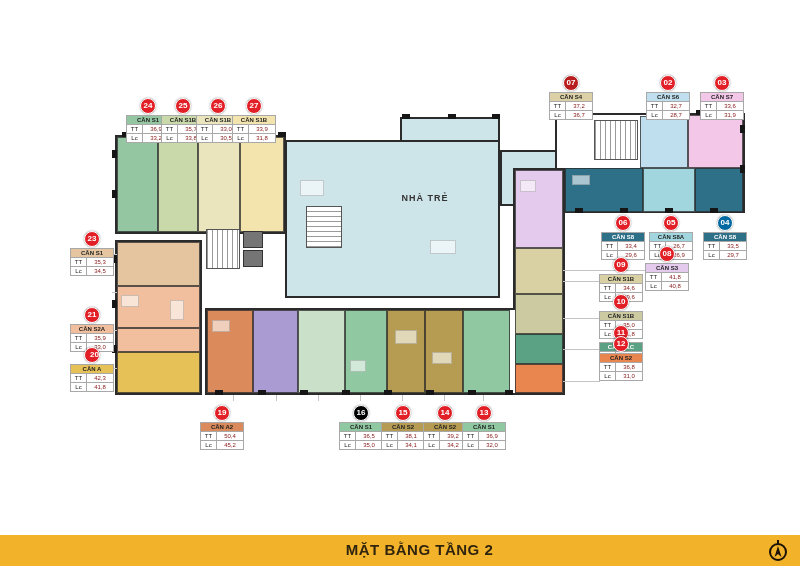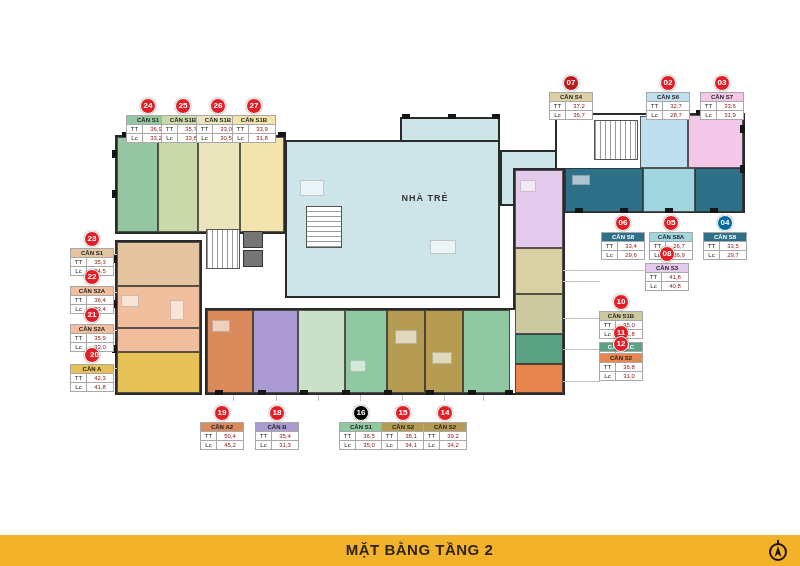--- a/index.html
+++ b/index.html
@@ -342,20 +342,38 @@
             <td class="k">TT</td>
             <td class="v">41,8</td>
           </tr>
       <tr>
             <td class="k">Lc</td>
             <td class="v">40,8</td>
           </tr>
     </tbody>
       </table>
   </div>
+  <div class="lbl" style="left:599px;top:253px">
+    <div class="bdg" style="background: rgb(226, 31, 38);">09</div>
+    <table class="ut">
+      <tbody>
+          <tr>
+            <th colspan="2" style="background: rgb(217, 208, 163);">CĂN S1B</th>
+          </tr>
+      <tr>
+            <td class="k">TT</td>
+            <td class="v">34,6</td>
+          </tr>
+      <tr>
+            <td class="k">Lc</td>
+            <td class="v">29,6</td>
+          </tr>
+    </tbody>
+      </table>
+  </div>
   <div class="lbl" style="left:599px;top:290px">
     <div class="bdg" style="background: rgb(226, 31, 38);">10</div>
     <table class="ut">
       <tbody>
           <tr>
             <th colspan="2" style="background: rgb(204, 202, 161);">CĂN S1B</th>
           </tr>
       <tr>
             <td class="k">TT</td>
             <td class="v">35,0</td>
@@ -414,38 +432,20 @@
             <td class="k">TT</td>
             <td class="v">35,3</td>
           </tr>
       <tr>
             <td class="k">Lc</td>
             <td class="v">34,5</td>
           </tr>
     </tbody>
       </table>
   </div>
-  <div class="lbl" style="left:70px;top:265px">
-    <div class="bdg" style="background: rgb(226, 31, 38);">22</div>
-    <table class="ut">
-      <tbody>
-          <tr>
-            <th colspan="2" style="background: rgb(241, 191, 158);">CĂN S2A</th>
-          </tr>
-      <tr>
-            <td class="k">TT</td>
-            <td class="v">36,4</td>
-          </tr>
-      <tr>
-            <td class="k">Lc</td>
-            <td class="v">33,4</td>
-          </tr>
-    </tbody>
-      </table>
-  </div>
   <div class="lbl" style="left:70px;top:303px">
     <div class="bdg" style="background: rgb(226, 31, 38);">21</div>
     <table class="ut">
       <tbody>
           <tr>
             <th colspan="2" style="background: rgb(241, 191, 158);">CĂN S2A</th>
           </tr>
       <tr>
             <td class="k">TT</td>
             <td class="v">35,9</td>
@@ -486,38 +486,20 @@
             <td class="k">TT</td>
             <td class="v">50,4</td>
           </tr>
       <tr>
             <td class="k">Lc</td>
             <td class="v">45,2</td>
           </tr>
     </tbody>
       </table>
   </div>
-  <div class="lbl" style="left:255px;top:401px">
-    <div class="bdg" style="background: rgb(226, 31, 38);">18</div>
-    <table class="ut">
-      <tbody>
-          <tr>
-            <th colspan="2" style="background: rgb(170, 156, 211);">CĂN B</th>
-          </tr>
-      <tr>
-            <td class="k">TT</td>
-            <td class="v">35,4</td>
-          </tr>
-      <tr>
-            <td class="k">Lc</td>
-            <td class="v">31,3</td>
-          </tr>
-    </tbody>
-      </table>
-  </div>
   <div class="lbl" style="left:339px;top:401px">
     <div class="bdg" style="background: #000000;">16</div>
     <table class="ut">
       <tbody>
           <tr>
             <th colspan="2" style="background: rgb(143, 200, 161);">CĂN S1</th>
           </tr>
       <tr>
             <td class="k">TT</td>
             <td class="v">36,5</td>
@@ -554,20 +536,38 @@
           <tr>
             <th colspan="2" style="background: rgb(181, 156, 82);">CĂN S2</th>
           </tr>
       <tr>
             <td class="k">TT</td>
             <td class="v">39,2</td>
           </tr>
       <tr>
             <td class="k">Lc</td>
             <td class="v">34,2</td>
+          </tr>
+    </tbody>
+      </table>
+  </div>
+  <div class="lbl" style="left:462px;top:401px">
+    <div class="bdg" style="background: rgb(226, 31, 38);">13</div>
+    <table class="ut">
+      <tbody>
+          <tr>
+            <th colspan="2" style="background: rgb(143, 200, 161);">CĂN S1</th>
+          </tr>
+      <tr>
+            <td class="k">TT</td>
+            <td class="v">36,9</td>
+          </tr>
+      <tr>
+            <td class="k">Lc</td>
+            <td class="v">32,0</td>
           </tr>
     </tbody>
       </table>
   </div>
 
   <div class="banner" style="background: rgb(242, 179, 42); padding-left: 39px;">
     <div class="banner-title">MẶT BẰNG TẦNG 2</div>
   </div>
   <svg class="compass" width="26" height="26" viewBox="0 0 26 26">
     <circle cx="13" cy="15" r="8" fill="none" stroke="#1c1207" stroke-width="2"></circle>

